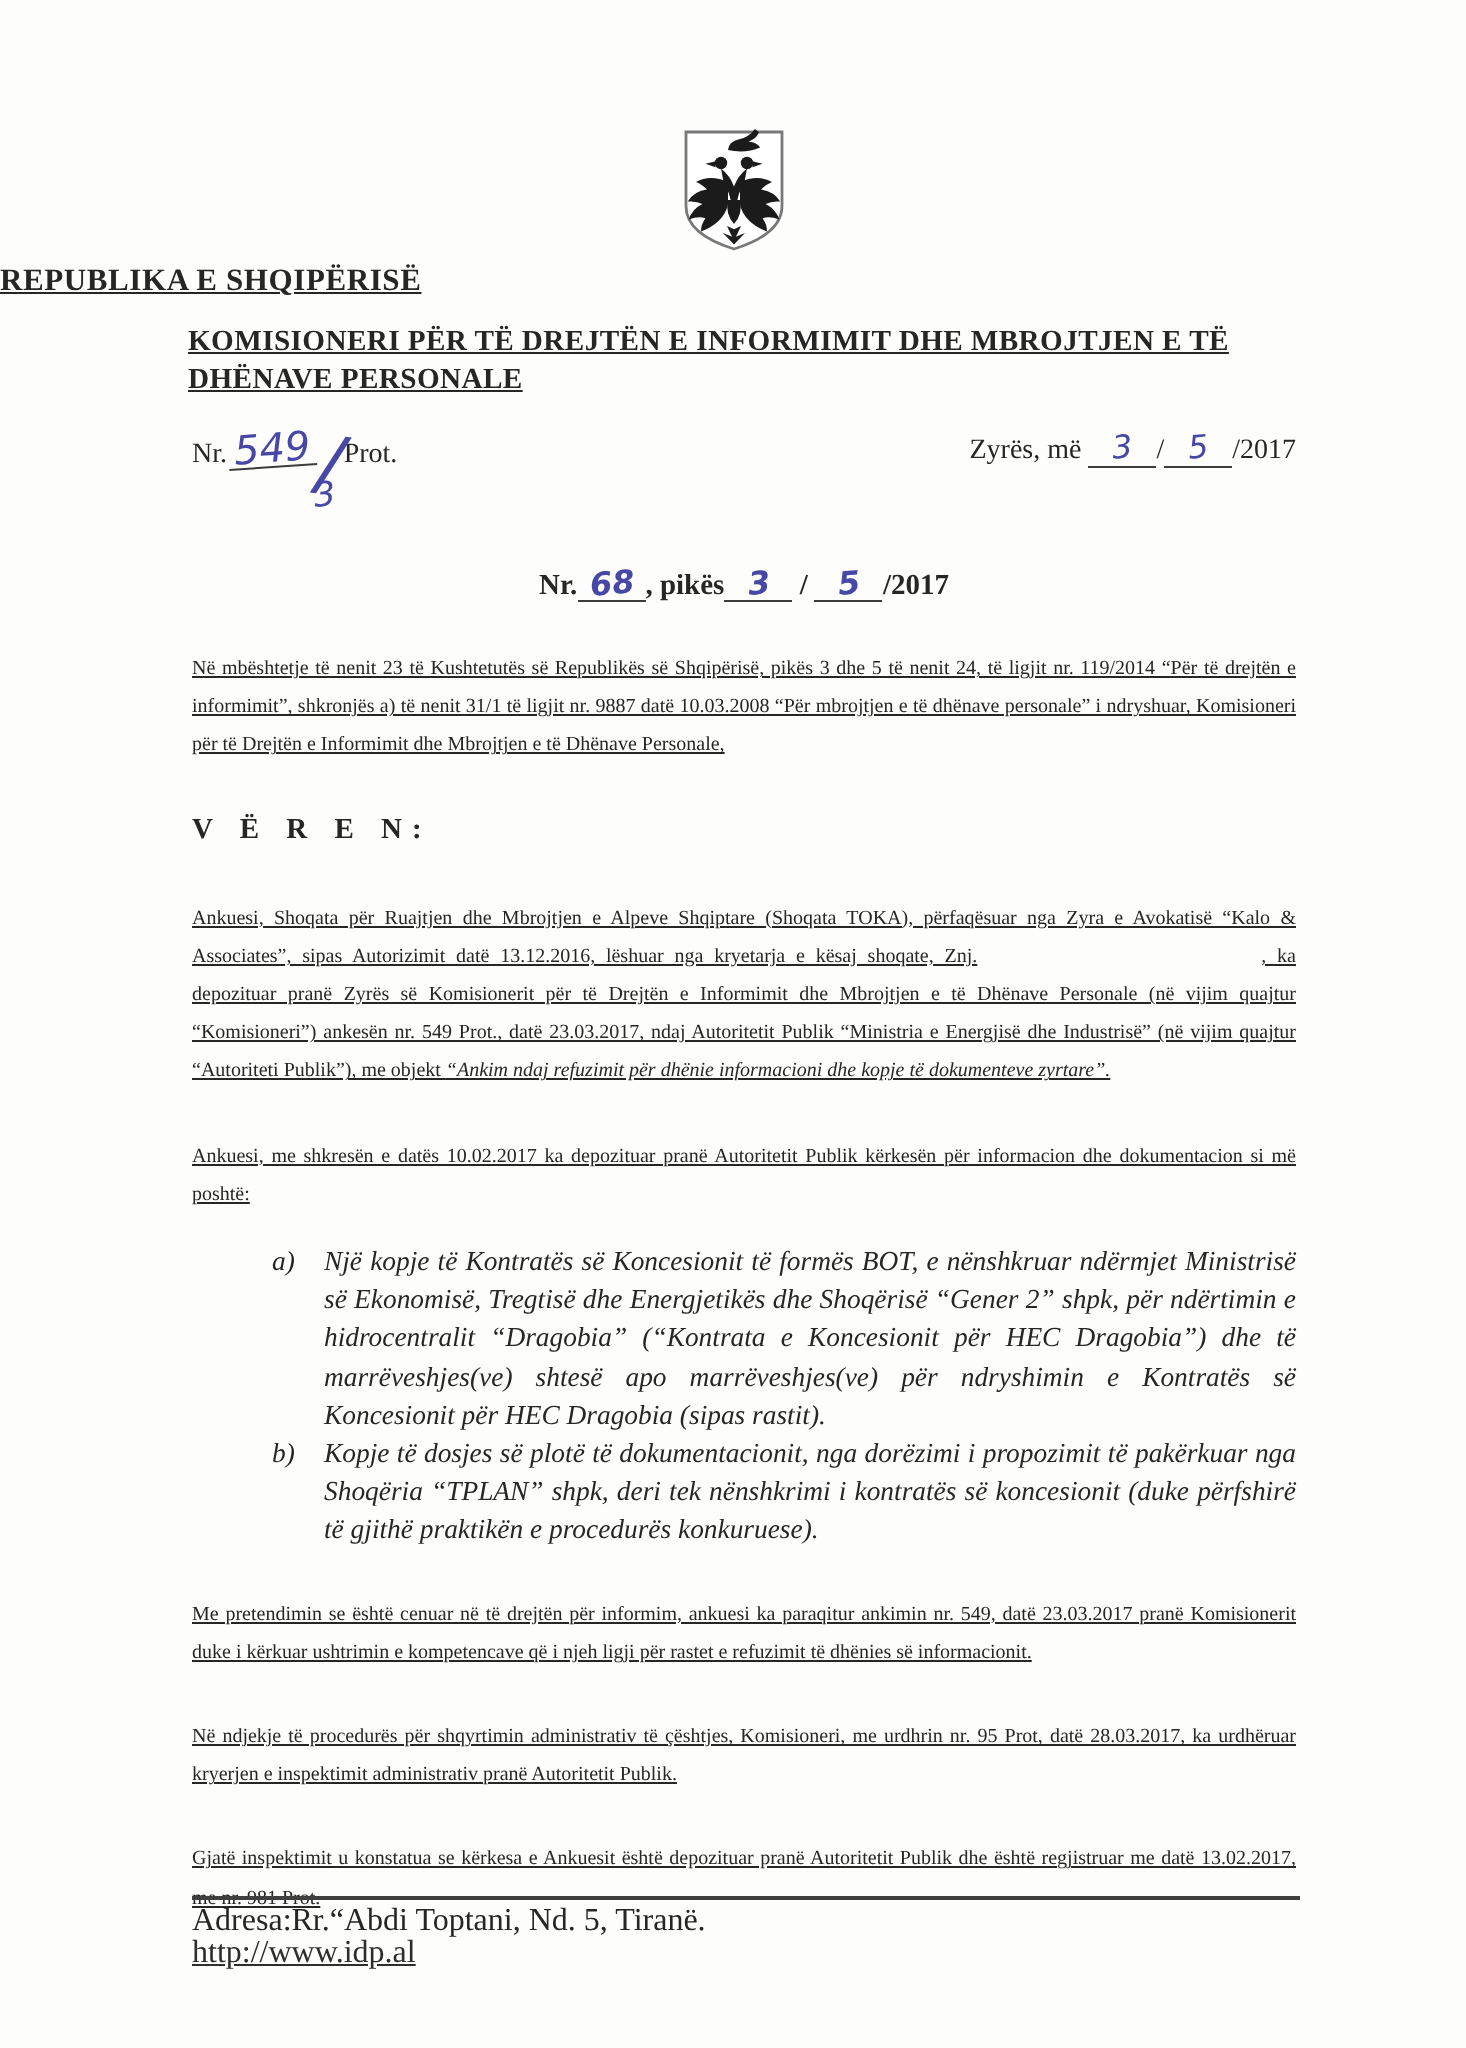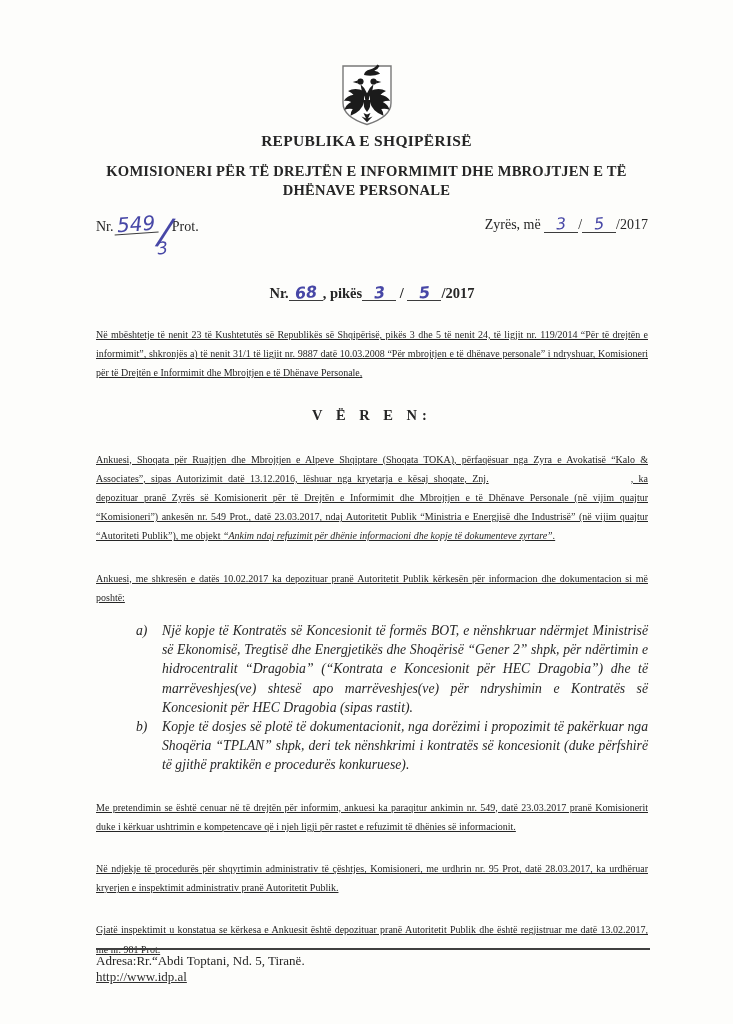--- a/index.html
+++ b/index.html
@@ -11,21 +11,21 @@
     font-family:"Liberation Serif", serif;
     color:#262626;
     overflow:hidden;
   }
   .content{padding:0 85px 0 96px;}
 
   
   .emblem{display:block;margin:62px auto 3px auto;}
 
   
-  .hdr{ text-align:center; font-weight:bold; }
+  .hdr{ font-weight:bold;text-decoration:underline; }
   .hdr-republic{font-size:15.5px;line-height:19px;letter-spacing:.3px;}
   .hdr-institution{font-size:14.6px;line-height:18.5px;max-width:545px;margin:12px auto;letter-spacing:.2px;}
 
   
   .proto-row{display:flex;justify-content:space-between;align-items:flex-start;margin-top:8px;height:52px;font-size:14px;}
   .proto-left{position:relative;padding-top:4px;}
   .hw{
     font-family:"DejaVu Sans", sans-serif;
     font-style:italic;
     color:#4747a6;
@@ -44,37 +44,37 @@
   
   .vendim{ text-align:center;font-weight:bold;font-size:15.5px;letter-spacing:1px;margin-top:2px;}
   .decision-line{ text-align:center;font-weight:bold;font-size:14.5px;margin-top:22px;}
   .decision-line .blank{min-width:30px;}
   .hw-68{font-size:18px;line-height:14px;transform:rotate(-3deg);}
 
   
   .para{ text-align:justify;font-size:10px;line-height:19.2px;margin:0;text-decoration:underline;}
   .mt-1{margin-top:23px;}
   .mt-2{margin-top:26px;}
-  .veren{ text-align:center;font-weight:bold;font-size:14.5px;letter-spacing:5px;margin-top:24px;}
+  .veren{ font-weight:bold;font-size:14.5px;letter-spacing:5px;margin-top:24px;}
   .italic{font-style:italic;}
   .redact-gap{display:inline-block;width:142px;}
 
   .req-list{margin-top:14px;padding-left:40px;}
   .req-item{display:flex;font-size:13.7px;line-height:19.2px;}
   .req-marker{flex:0 0 26px;font-style:italic;}
   .req-text{flex:1;text-align:justify;font-style:italic;}
 
   .twin p{margin:0;}
 
   
   .footer{
     position:absolute;left:96px;right:83px;top:948px;
     border-top:2px solid #3f3f3f;
     display:flex;justify-content:space-between;
-    font-size:13px;line-height:15.5px;
+    font-size:16px;line-height:15.5px;
     padding-top:3px;
     align-items:flex-end;
   }
   .footer a{color:#2e2e2e;}
   .footer .col-right{text-align:left;}
 </style>
 </head>
 <body>
 
 <div class="page">

